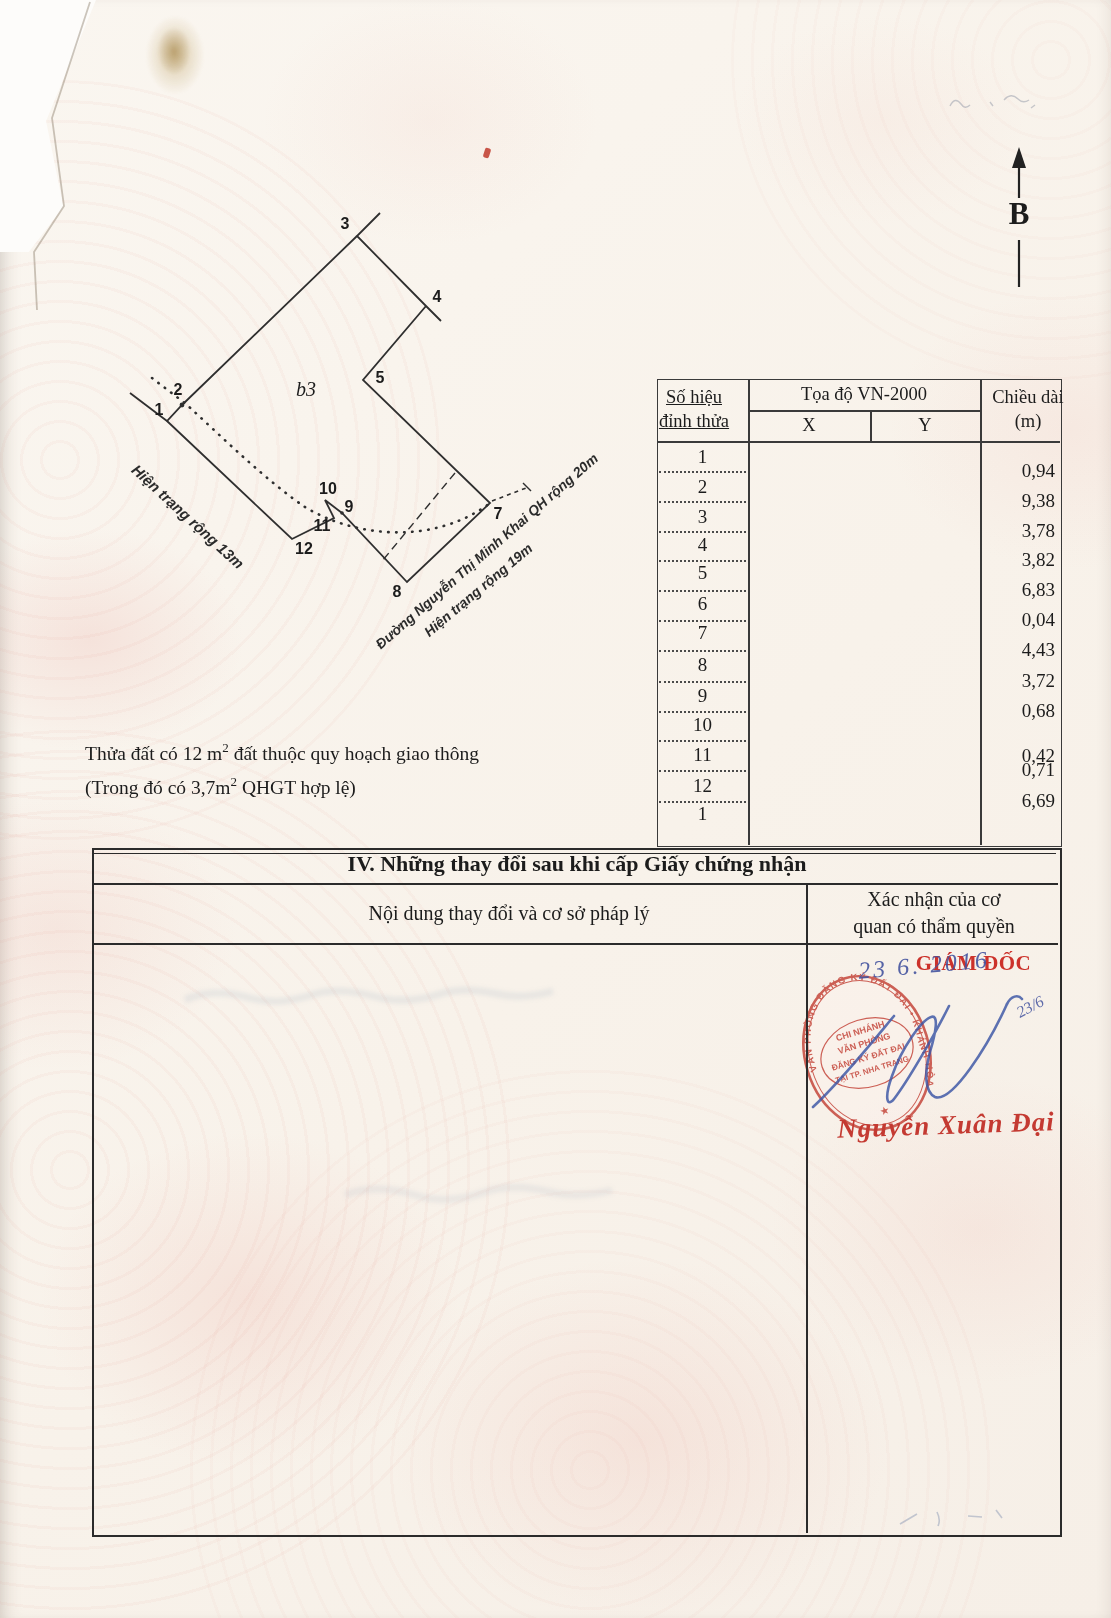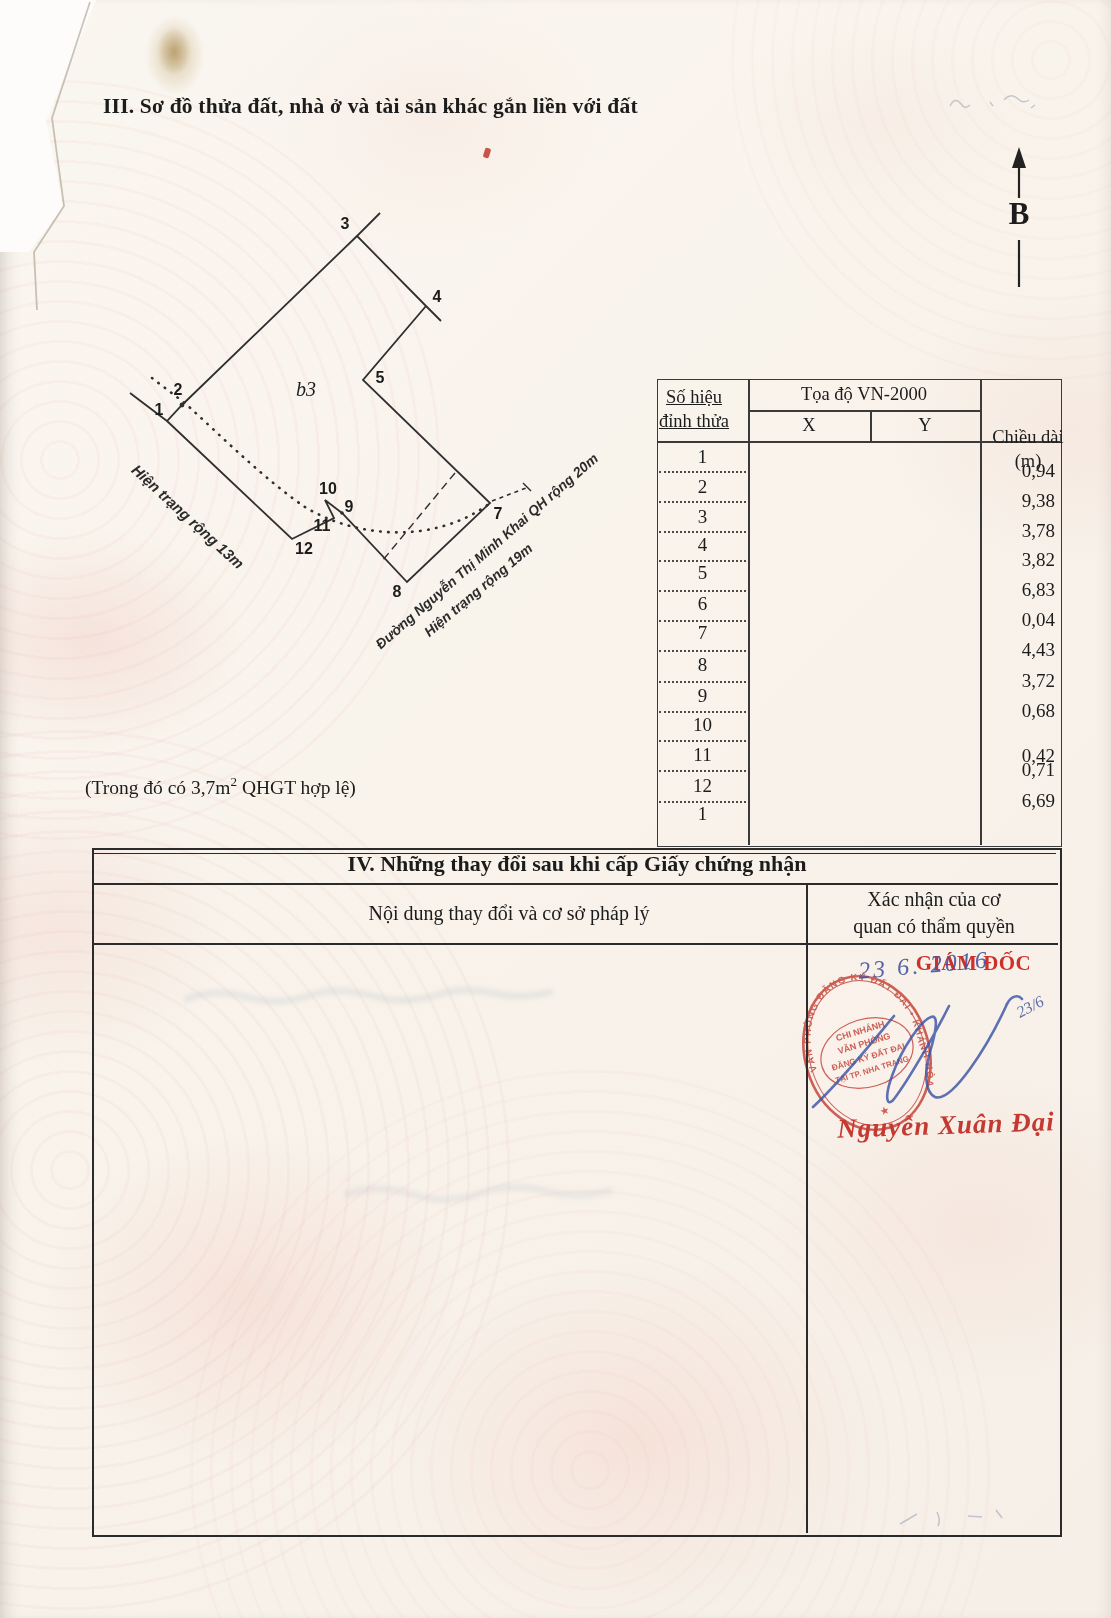--- a/index.html
+++ b/index.html
@@ -68,21 +68,20 @@
   <div class="abs wm-blobs"></div>
   <div class="abs rings" style="left:-320px;top:80px;width:760px;height:760px;"></div>
   <div class="abs rings" style="left:-380px;top:720px;width:900px;height:900px;"></div>
   <div class="abs rings" style="left:180px;top:1060px;width:820px;height:820px;opacity:.4;"></div>
   <div class="abs rings" style="right:-260px;top:-260px;width:640px;height:640px;opacity:.35;"></div>
   <div class="abs tear"></div>
   <div class="abs stain" style="left:146px;top:16px;width:58px;height:78px;background:radial-gradient(ellipse at center, rgba(172,136,58,.40), rgba(172,136,58,0) 72%);"></div>
   <div class="abs stain" style="left:158px;top:28px;width:32px;height:46px;background:radial-gradient(ellipse at center, rgba(148,112,44,.45), rgba(148,112,44,0) 75%);"></div>
   <div class="abs speck" style="left:484px;top:148px;width:6px;height:10px;transform:rotate(18deg);"></div>
 
-  <div class="abs h3title">III. Sơ đồ thửa đất, nhà ở và tài sản khác gắn liền với đất</div>
 
   <svg class="abs" style="left:0;top:0;" width="1111" height="1618" viewBox="0 0 1111 1618">
     <defs>
       <filter id="blur2" x="-20%" y="-20%" width="140%" height="140%">
           <feGaussianBlur stdDeviation="2"></feGaussianBlur>
         </filter>
       <path id="stampRing" d="M -52 6 A 53 67 0 1 1 52 6 A 53 67 0 1 1 -52 6" fill="none"></path>
     </defs>
 
     <path d="M90,2 L52,118 L64,206 L34,252 L37,310" stroke="rgba(120,105,85,.38)" stroke-width="1.8" fill="none"></path>
@@ -170,21 +169,21 @@
     </div>
     <div class="abs ct-head" style="left:748px;top:379px;width:232px;height:31px;">
       <span>Tọa độ VN-2000</span>
     </div>
     <div class="abs ct-head" style="left:748px;top:410px;width:122px;height:31px;">
       <span>X</span>
     </div>
     <div class="abs ct-head" style="left:870px;top:410px;width:110px;height:31px;">
       <span>Y</span>
     </div>
-    <div class="abs ct-head" style="left:980px;top:380px;width:96px;height:60px;margin-top:40px;">
+    <div class="abs ct-head" style="left:980px;top:380px;width:96px;height:60px;">
       <span>Chiều dài</span>
       <span>(m)</span>
     </div>
 
     <div class="abs vx" style="top:443px;">1</div>
     <div class="abs vx" style="top:473px;">2</div>
     <div class="abs vx" style="top:503px;">3</div>
     <div class="abs vx" style="top:531px;">4</div>
     <div class="abs vx" style="top:559px;">5</div>
     <div class="abs vx" style="top:590px;">6</div>
@@ -216,20 +215,23 @@
     <div class="abs len" style="top:577px;">6,83</div>
     <div class="abs len" style="top:607px;">0,04</div>
     <div class="abs len" style="top:637px;">4,43</div>
     <div class="abs len" style="top:668px;">3,72</div>
     <div class="abs len" style="top:698px;text-align:right;">0,68</div>
     <div class="abs len" style="top:743px;">0,42</div>
     <div class="abs len" style="top:757px;">0,71</div>
     <div class="abs len" style="top:788px;">6,69</div>
   </div>
 
+  <div class="abs note" style="top:740px;">
+    <span>Thửa đất có 12 m</span><sup>2</sup><span> đất thuộc quy hoạch giao thông</span>
+  </div>
   <div class="abs note" style="top:774px;">
     <span>(Trong đó có 3,7m</span><sup>2</sup><span> QHGT hợp lệ)</span>
   </div>
 
   <div>
     <div class="abs s4box"></div>
     <div class="abs s4line" style="left:94px;top:853px;width:962px;height:1px;"></div>
     <div class="abs s4title">IV. Những thay đổi sau khi cấp Giấy chứng nhận</div>
     <div class="abs s4line" style="left:92px;top:883px;width:966px;height:1.6px;"></div>
     <div class="abs s4colh" style="left:92px;top:902px;width:714px;padding-left:120px;box-sizing:border-box;">Nội dung thay đổi và cơ sở pháp lý</div>

